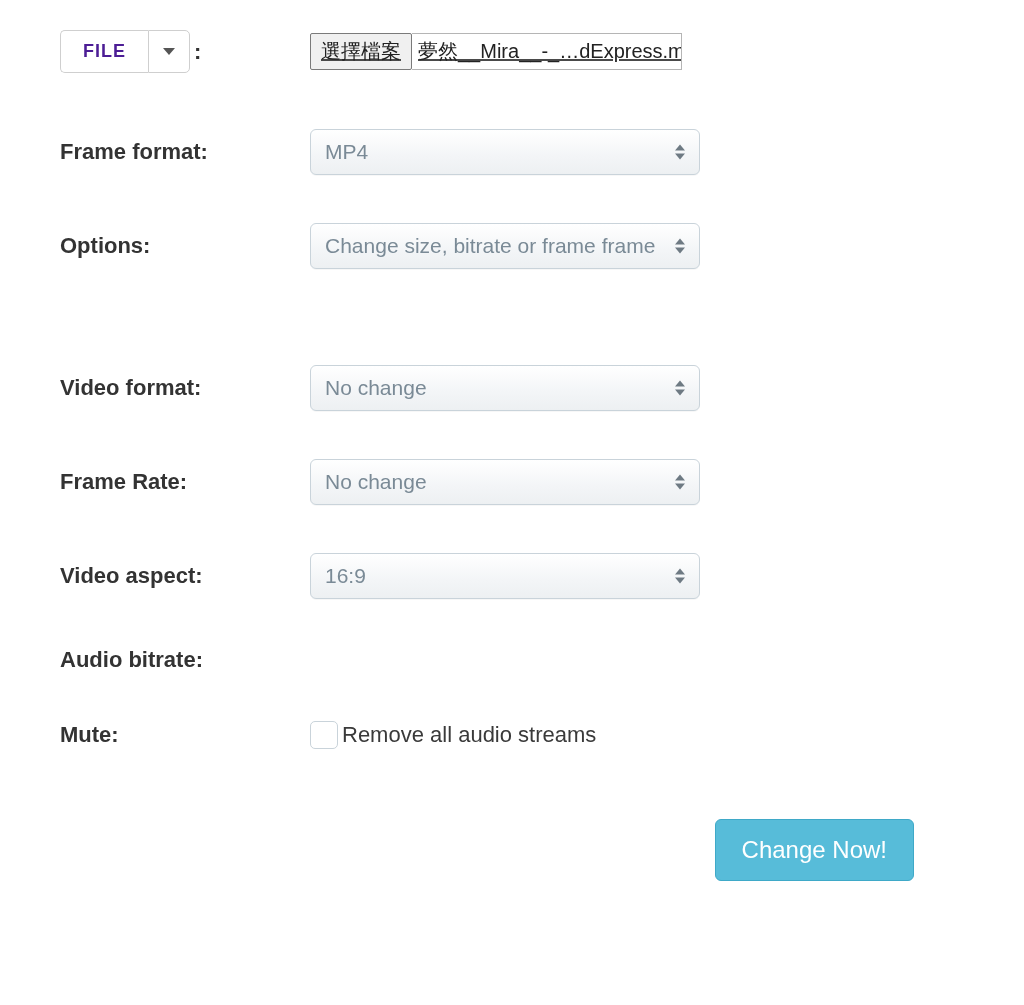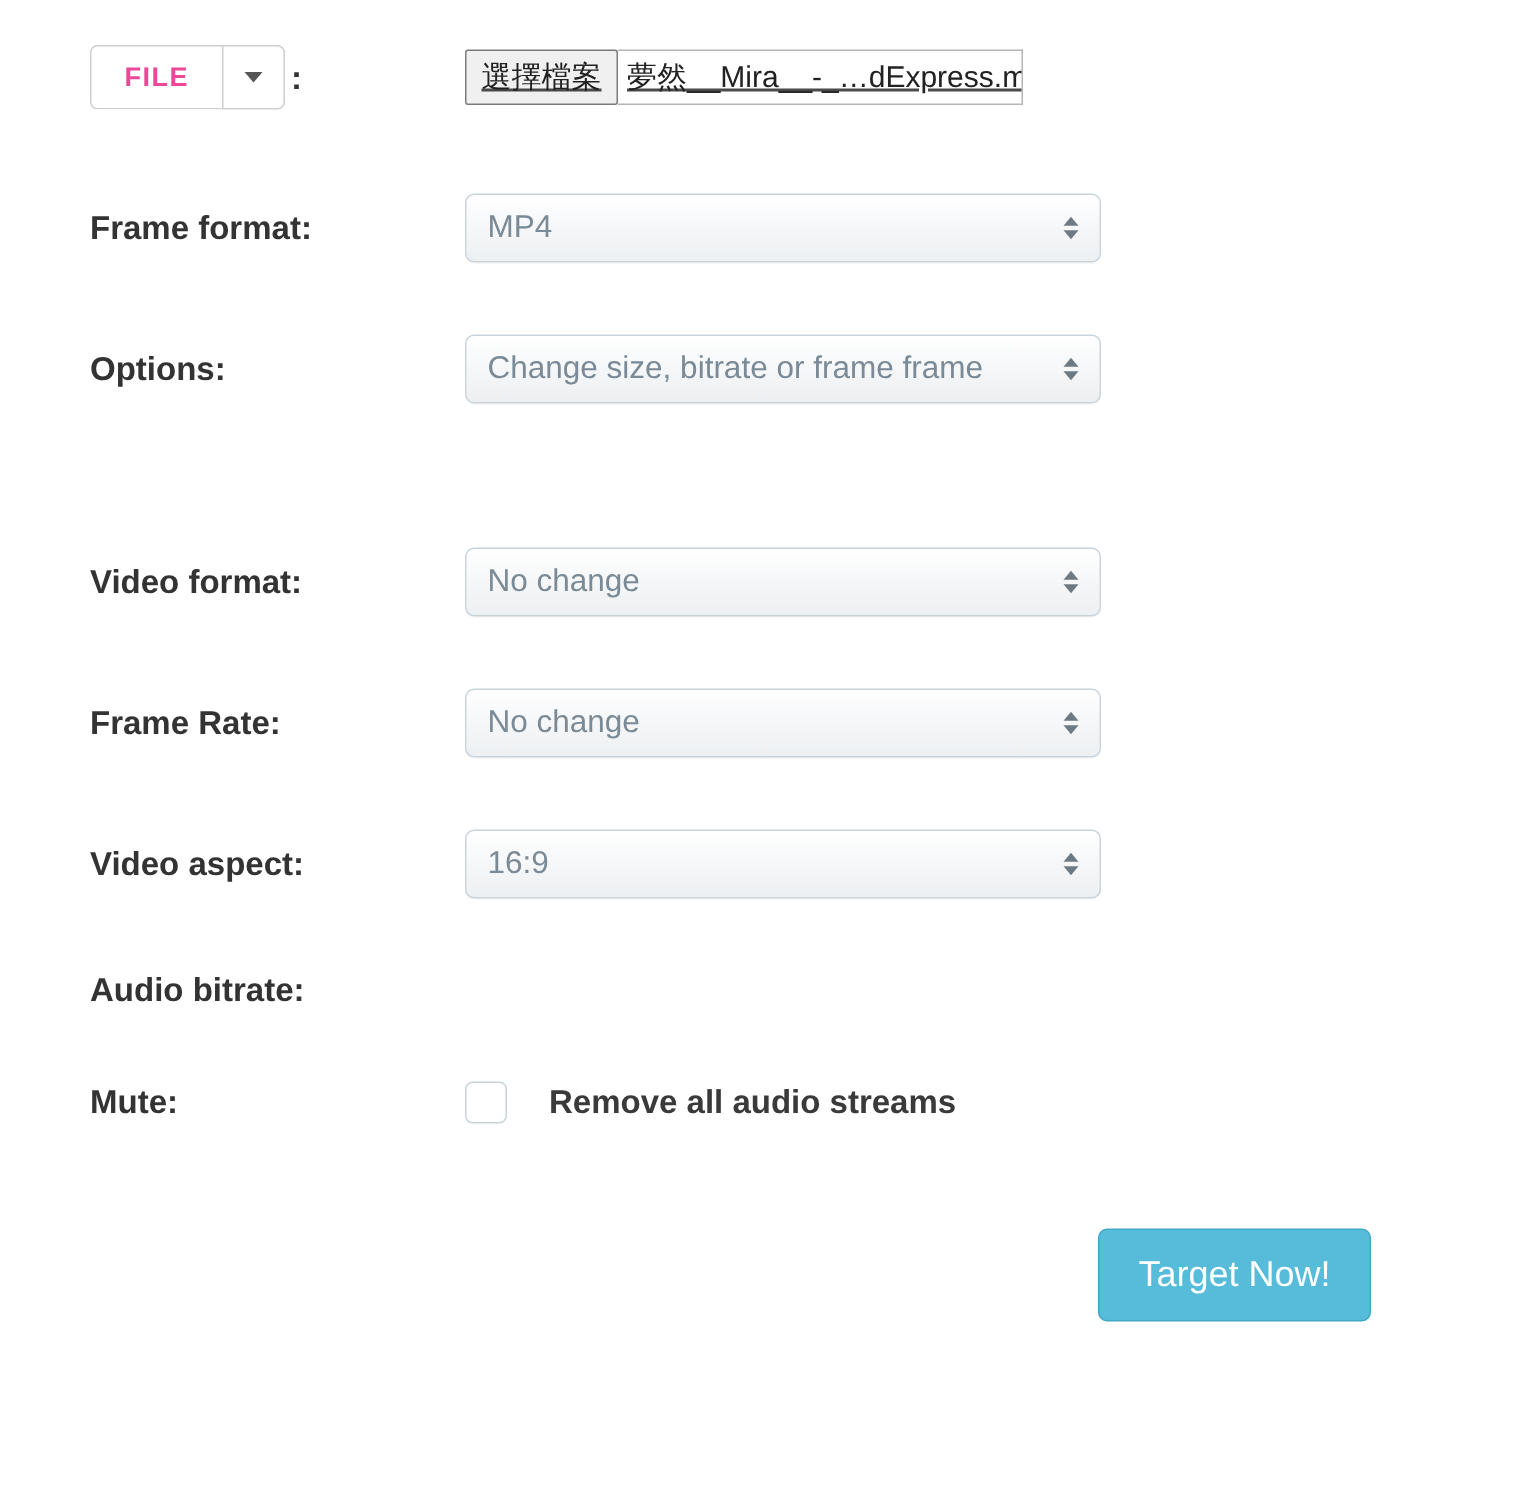--- a/index.html
+++ b/index.html
@@ -40,21 +40,21 @@
   }
   .btn-file {
     background: #ffffff;
     border: 1px solid #cfcfcf;
     border-right: none;
     border-top-left-radius: 5px;
     border-bottom-left-radius: 5px;
     padding: 10px 22px;
     font-size: 18px;
     font-weight: 700;
-    color: #ec4899;
+    color: #4c1d95;
     letter-spacing: 1px;
     cursor: pointer;
   }
   .btn-caret {
     background: #ffffff;
     border: 1px solid #cfcfcf;
     border-top-right-radius: 5px;
     border-bottom-right-radius: 5px;
     padding: 10px 14px;
     cursor: pointer;
@@ -98,21 +98,21 @@
     font-size: 20px;
     color: #222;
     max-width: 270px;
     white-space: nowrap;
     overflow: hidden;
   }
 
   
   .select {
     position: relative;
-    width: 424px;
+    width: 390px;
     height: 46px;
     border: 1px solid #c9d3da;
     border-radius: 6px;
     background: linear-gradient(#ffffff, #f3f5f7 60%, #edf0f2);
     box-shadow: 0 1px 0 rgba(0,0,0,0.03);
     display: flex;
     align-items: center;
     padding: 0 40px 0 14px;
     cursor: pointer;
   }
@@ -141,22 +141,21 @@
     width: 0; height: 0;
     border-left: 5px solid transparent;
     border-right: 5px solid transparent;
     border-top: 6px solid #6e7a83;
   }
 
   
   .check-wrap {
     display: flex;
     align-items: center;
-    gap: 28px;
-    font-weight: bold;
+    gap: 4px;
   }
   .checkbox {
     width: 28px;
     height: 28px;
     border: 1px solid #c9d3da;
     border-radius: 5px;
     background: #ffffff;
     cursor: pointer;
   }
   .check-label {
@@ -280,16 +279,16 @@
     <div class="label-col">Mute:</div>
     <div class="field-col">
       <div class="check-wrap">
         <div class="checkbox"></div>
         <span class="check-label">Remove all audio streams</span>
       </div>
     </div>
   </div>
 
   <div class="actions">
-    <button class="convert-btn">Target Now!</button>
+    <button class="convert-btn">Change Now!</button>
   </div>
 
 </div>
 
 </body></html>

